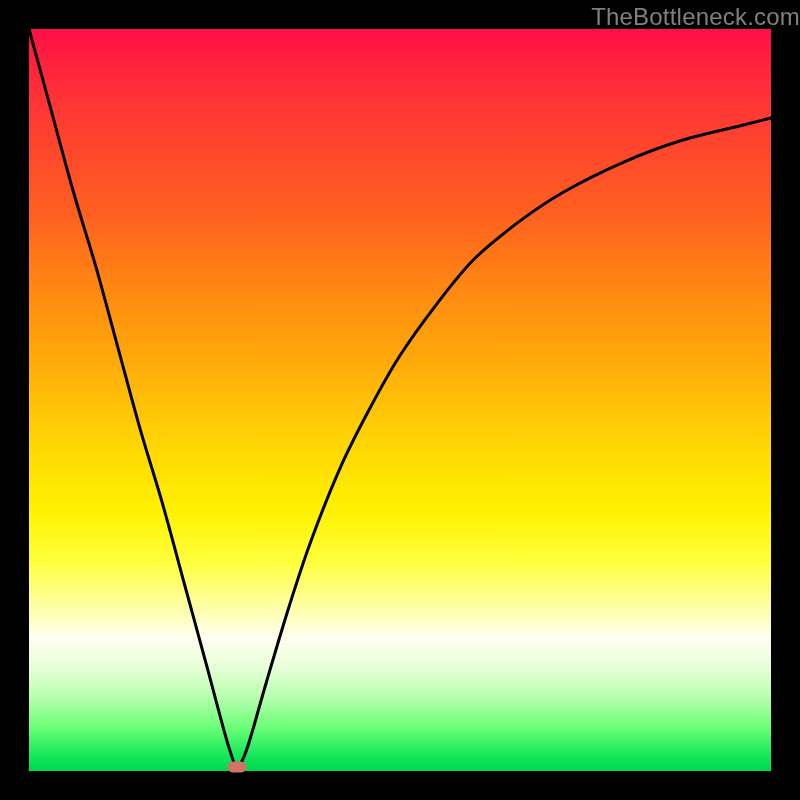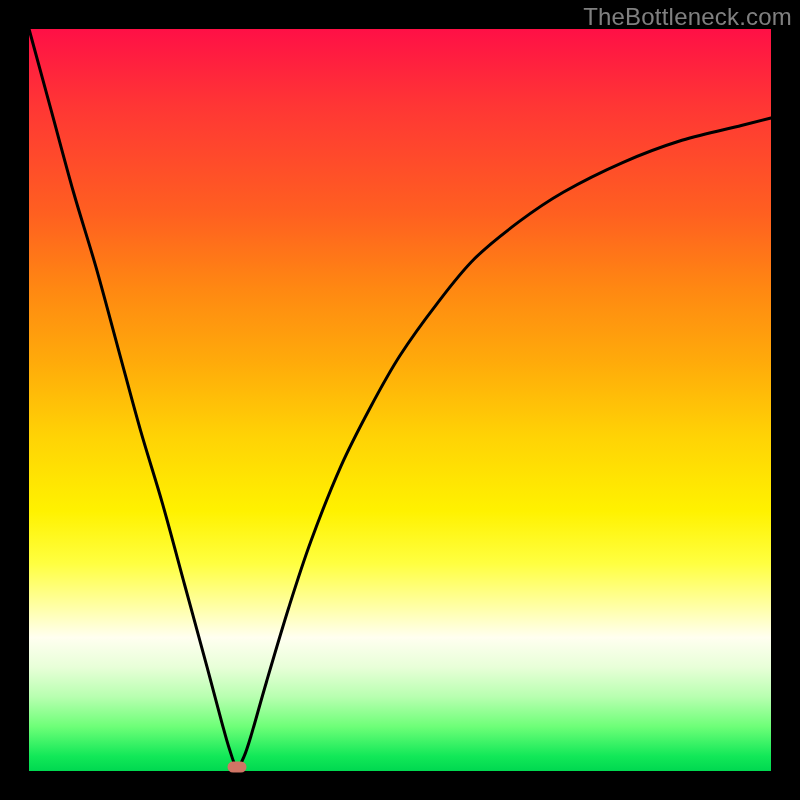--- a/index.html
+++ b/index.html
@@ -25,21 +25,21 @@
       #e8ffd8 86%,
       #b8ffb0 90%,
       #6eff78 94%,
       #12e858 98%,
       #00d850 100%
     );
   }
   .watermark {
     position: absolute;
     top: 3px;
-    right: 8px;
+    right: 0;
     color: #808080;
     font-size: 24px;
     font-weight: 500;
     z-index: 10;
     letter-spacing: 0.2px;
   }
   svg.curve {
     position: absolute;
     left: 0; top: 0;
     width: 742px;

